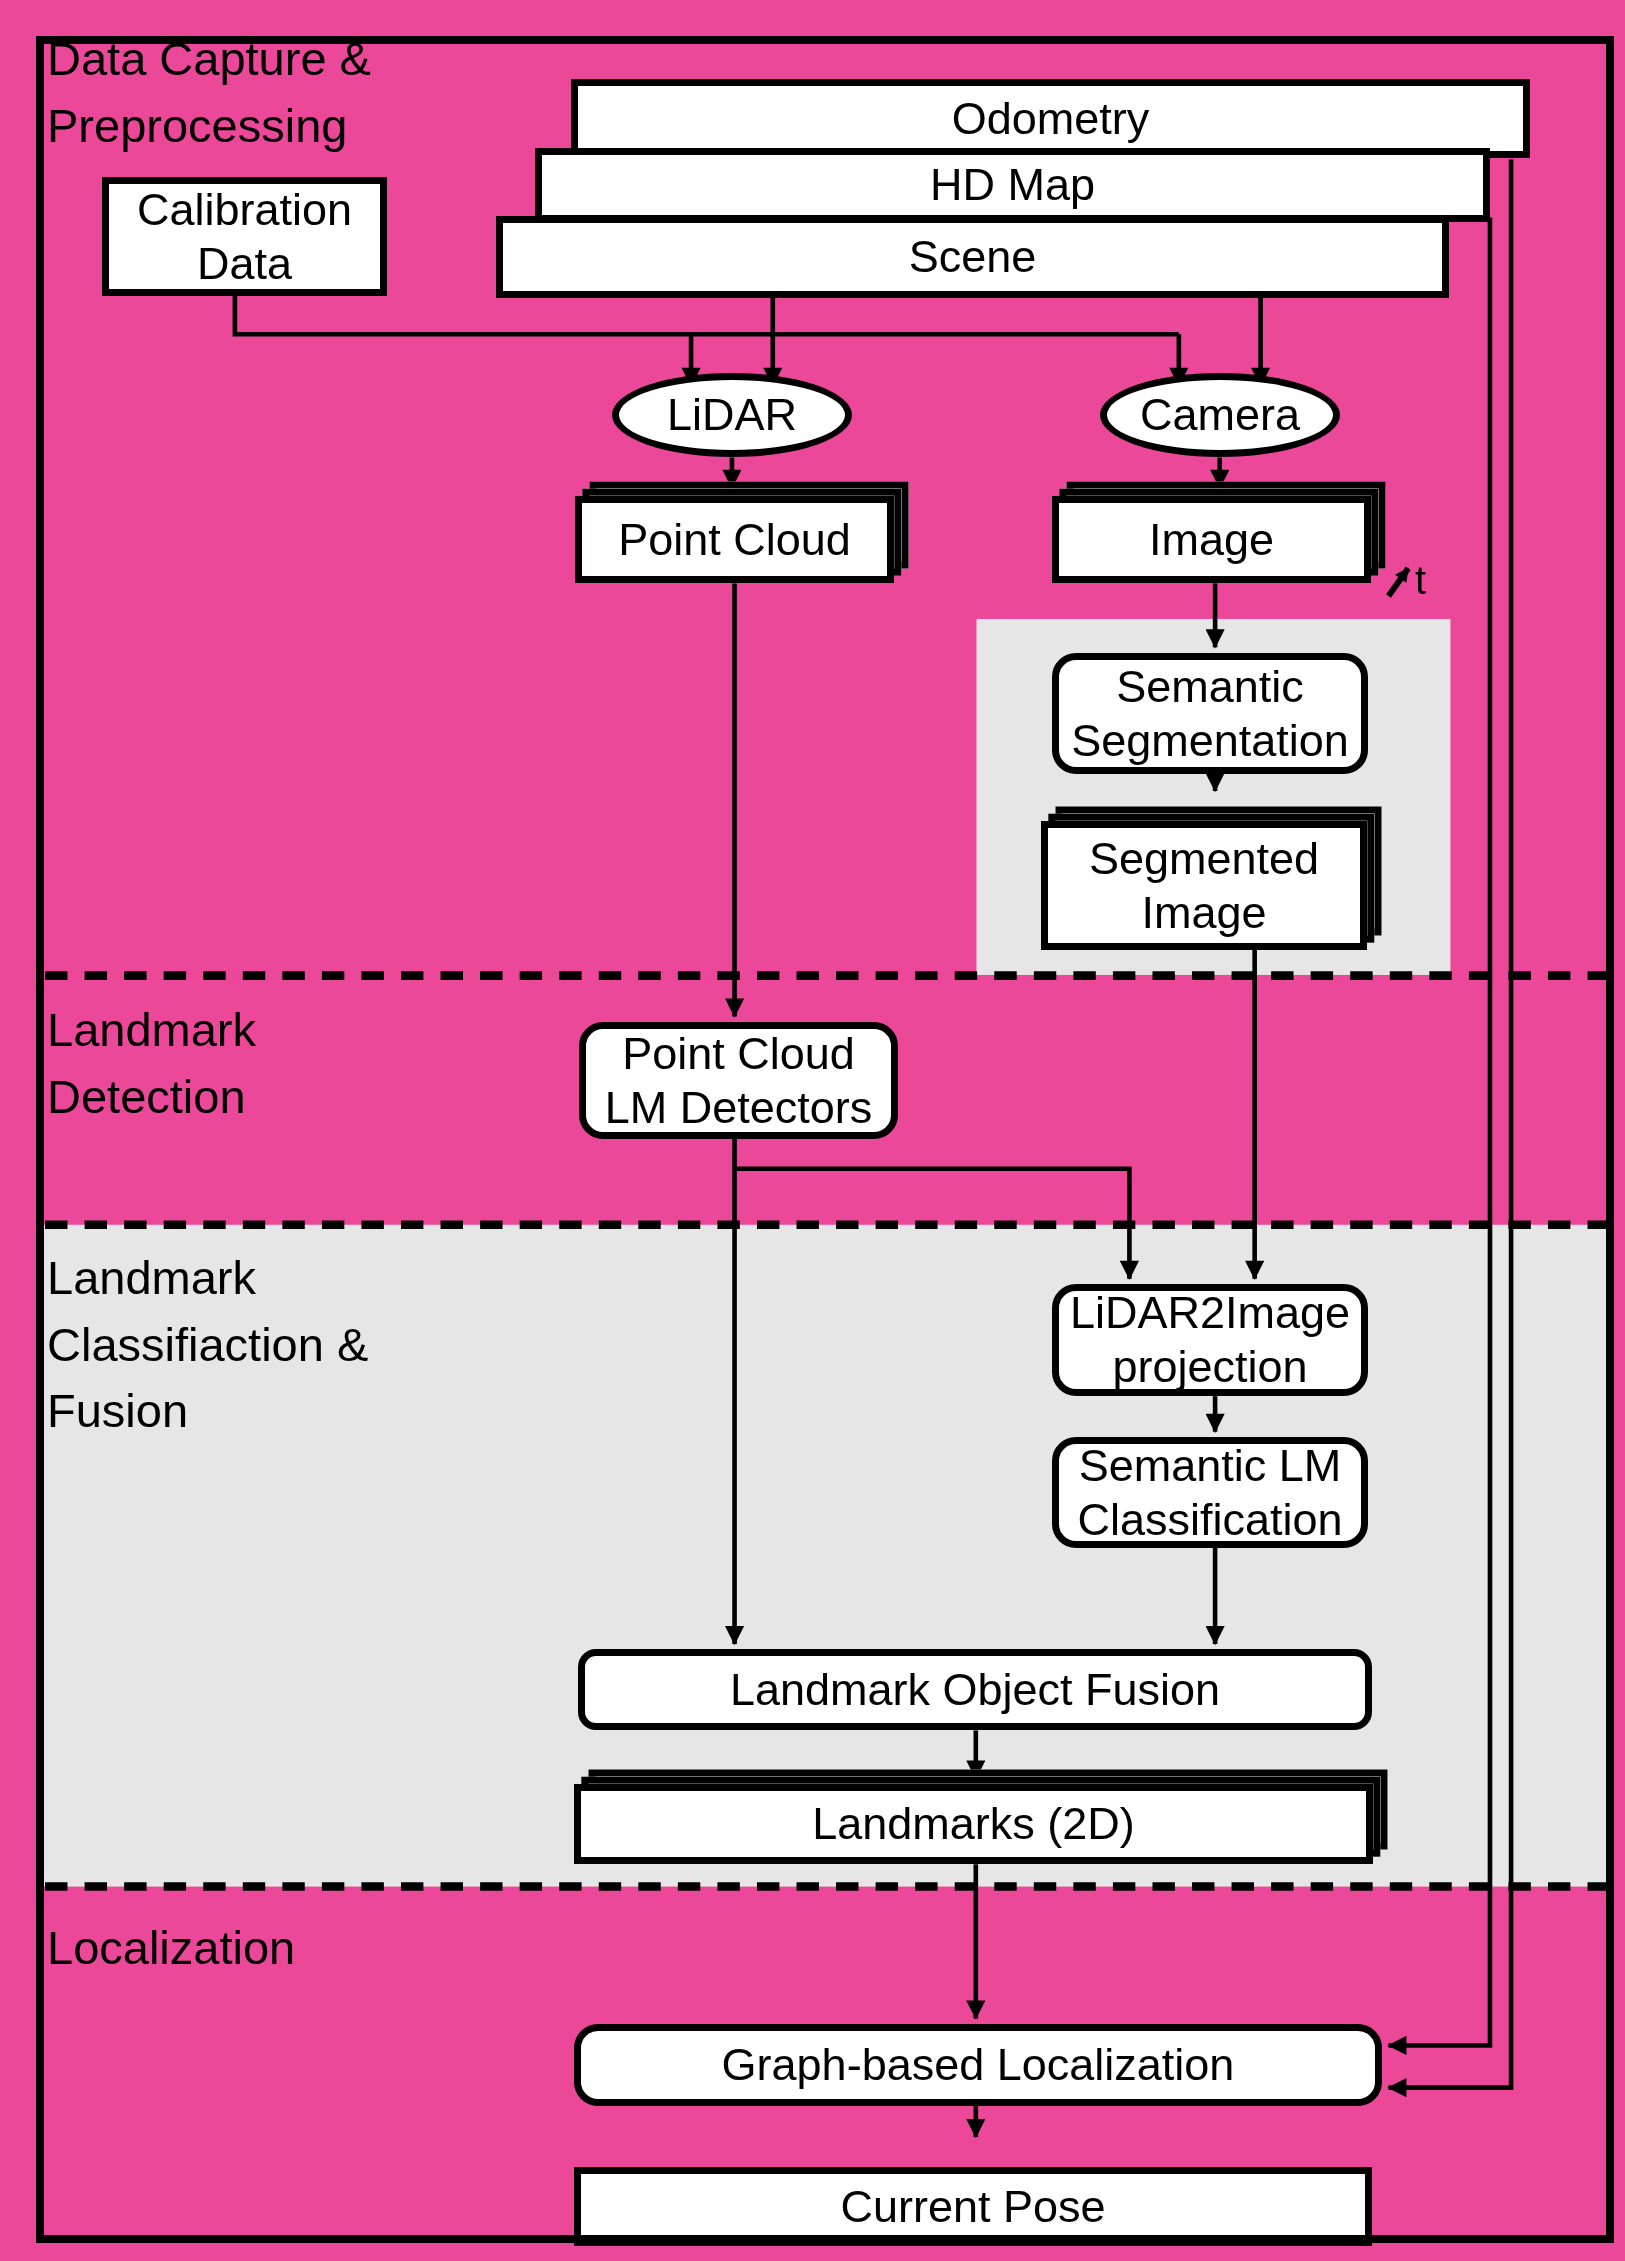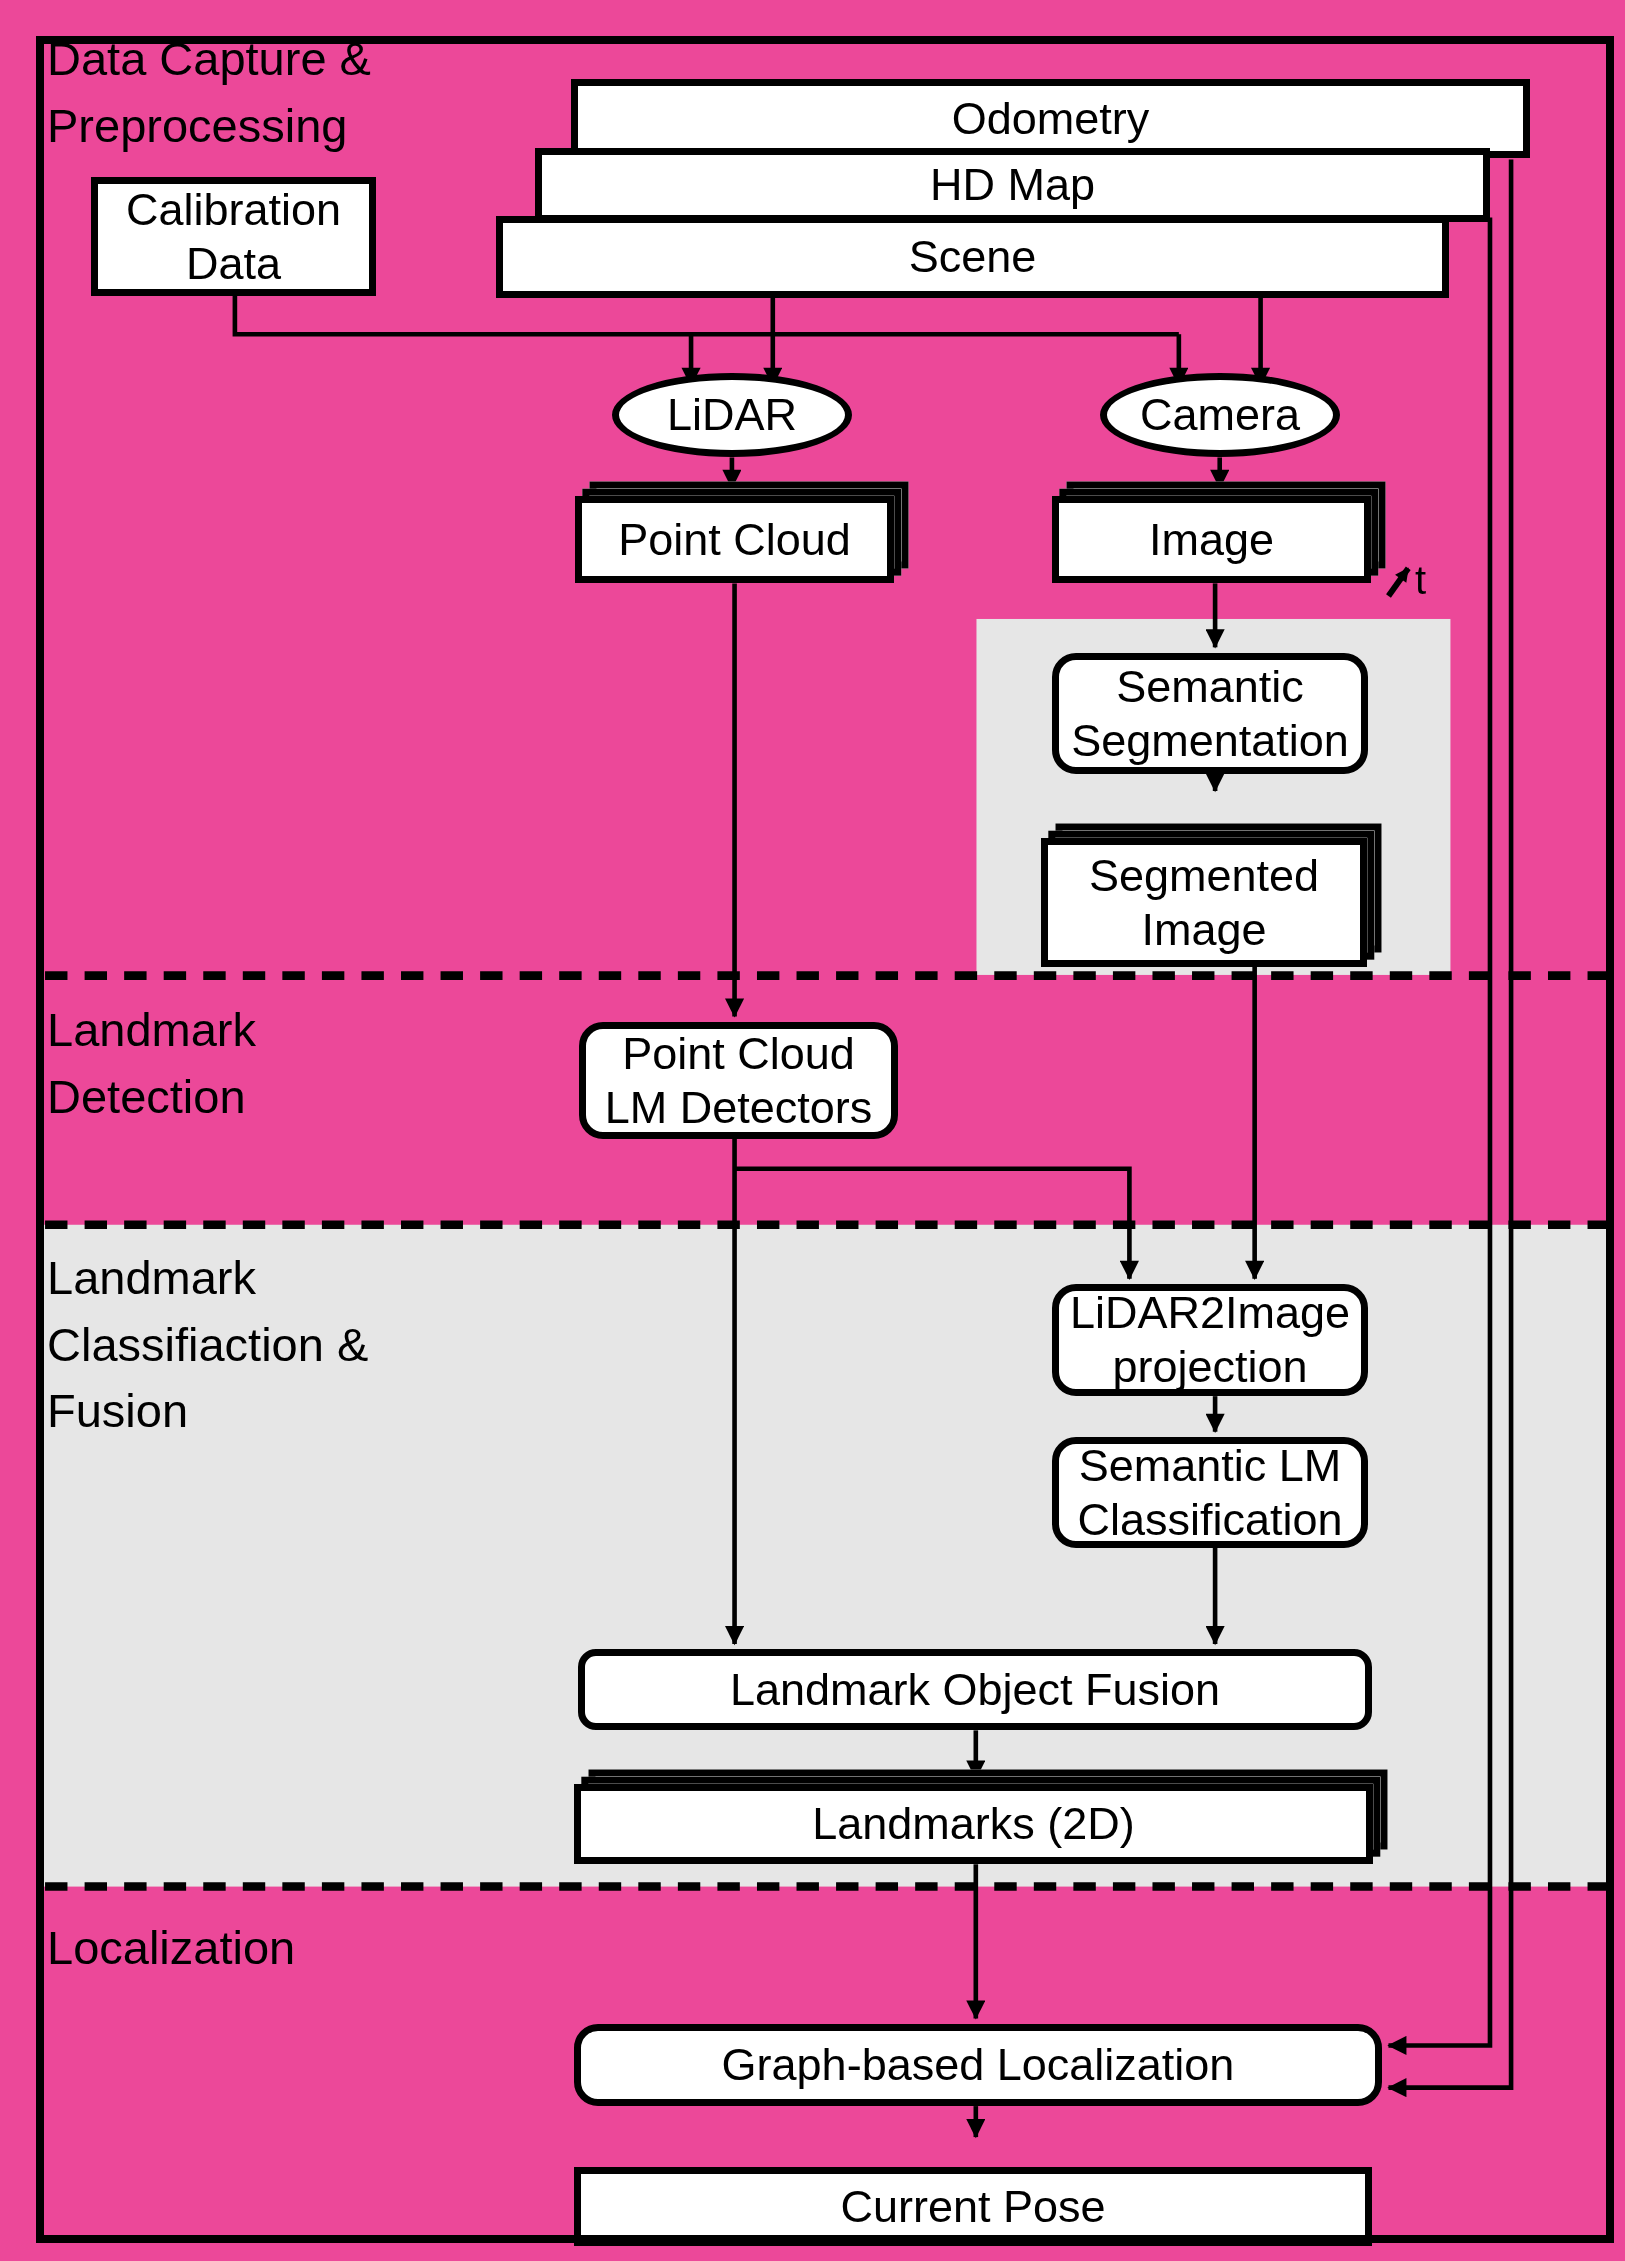--- a/index.html
+++ b/index.html
@@ -109,21 +109,21 @@
   <div class="node bar" style="left:571px; top:79px; width:959px; height:79px;">
     <span>Odometry</span>
   </div>
   <div class="node bar" style="left:535px; top:148px; width:955px; height:74px;">
     <span>HD Map</span>
   </div>
   <div class="node bar" style="left:496px; top:216px; width:953px; height:82px;">
     <span>Scene</span>
   </div>
 
-  <div class="node plain" style="left:91px; top:177px; width:285px; height:119px;">
+  <div class="node plain" style="left:102px; top:177px; width:285px; height:119px;">
     <span>Calibration Data</span>
   </div>
 
   <div class="node ellipse" style="left:612px; top:373px; width:240px; height:84px;">
     <span>LiDAR</span>
   </div>
   <div class="node ellipse" style="left:1100px; top:373px; width:240px; height:84px;">
     <span>Camera</span>
   </div>
 
@@ -140,21 +140,21 @@
     <div class="layer l0">
       <span>Image</span>
     </div>
   </div>
 
   <div class="tlabel" style="left:1415px; top:558px;">t</div>
 
   <div class="node rounded" style="left:1052px; top:653px; width:316px; height:121px;">
     <span>Semantic Segmentation</span>
   </div>
-  <div class="stack" style="left:1041px; top:838px; width:326px; height:129px;padding-left:16px;">
+  <div class="stack" style="left:1041px; top:821px; width:326px; height:129px;padding-left:16px;">
     <div class="layer l2"></div>
     <div class="layer l1"></div>
     <div class="layer l0">
       <span>Segmented Image</span>
     </div>
   </div>
 
   <div class="node rounded" style="left:579px; top:1022px; width:319px; height:117px;">
     <span>Point Cloud LM Detectors</span>
   </div>

